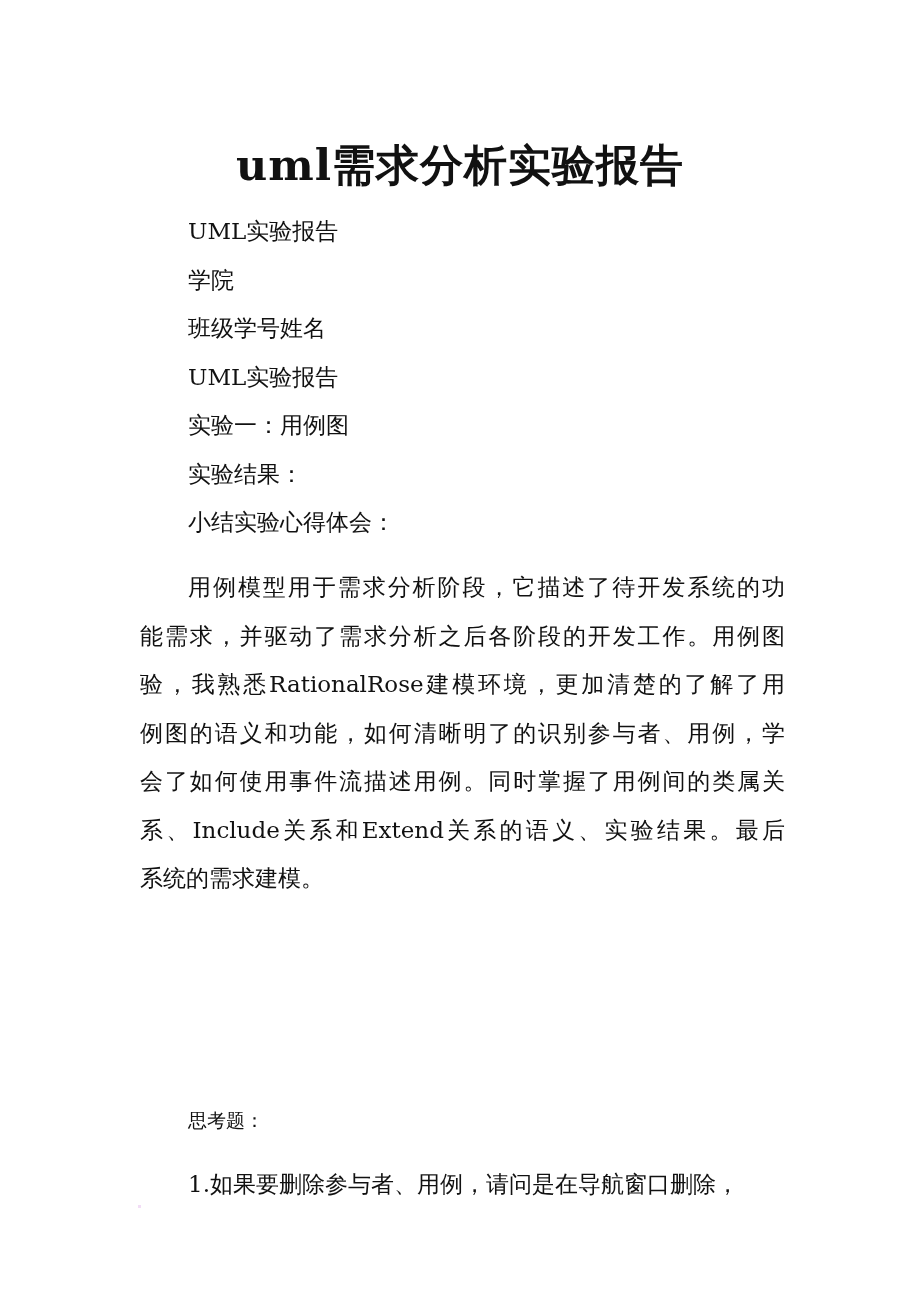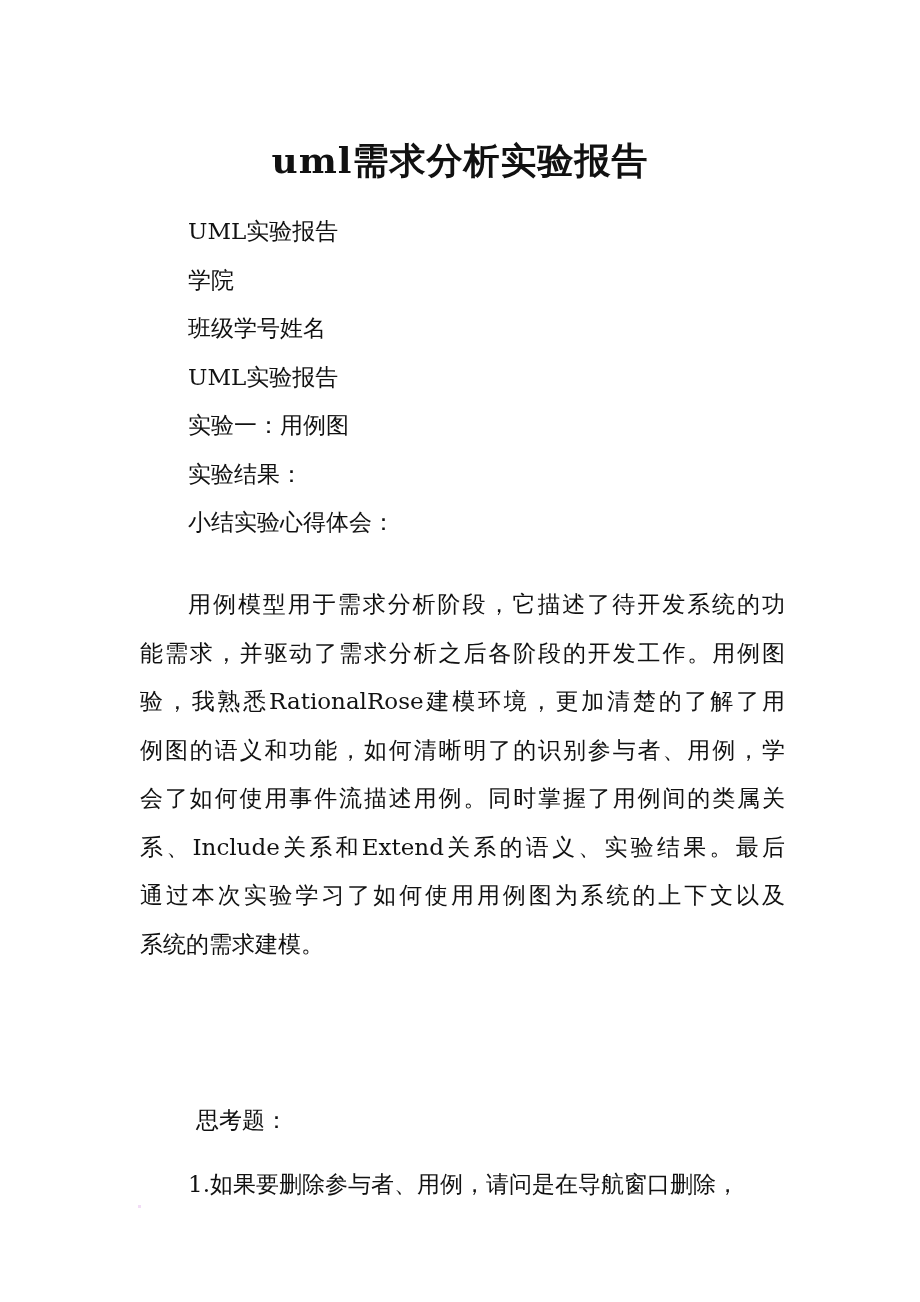--- a/index.html
+++ b/index.html
@@ -14,42 +14,42 @@
       overflow: hidden;
       font-family: "DejaVu Serif", "Liberation Serif", serif;
       color: #111111;
     }
     .page-title {
       position: absolute;
       top: 108px;
       left: 0;
       width: 920px;
       text-align: center;
-      font-size: 36px;
+      font-size: 43px;
       font-weight: bold;
       line-height: 56px;
       letter-spacing: 1px;
     }
     .short-lines {
       position: absolute;
       top: 207px;
       left: 188px;
       margin: 0;
       padding: 0;
       list-style: none;
     }
     .short-lines li {
       font-size: 23px;
       line-height: 48.5px;
       height: 48.5px;
       white-space: nowrap;
     }
     .body-para {
       position: absolute;
-      top: 580px;
+      top: 563px;
       left: 140px;
       width: 645px;
     }
     .body-para .line {
       display: block;
       font-size: 23px;
       line-height: 48.5px;
       height: 48.5px;
       white-space: nowrap;
       text-align: justify;
@@ -57,22 +57,22 @@
     }
     .body-para .line.first {
       padding-left: 48px;
     }
     .body-para .line.last {
       text-align-last: left;
     }
     .think-heading {
       position: absolute;
       top: 1096px;
-      left: 196px;
-      font-size: 23px;
+      left: 188px;
+      font-size: 19px;
       line-height: 48.5px;
     }
     .question-1 {
       position: absolute;
       top: 1160px;
       left: 188px;
       width: 600px;
       font-size: 23px;
       line-height: 48.5px;
       white-space: nowrap;
@@ -102,21 +102,20 @@
   <li>小结实验心得体会：</li>
 </ul>
 
 <div class="body-para">
   <span class="line first">用例模型用于需求分析阶段，它描述了待开发系统的功</span>
   <span class="line">能需求，并驱动了需求分析之后各阶段的开发工作。用例图</span>
   <span class="line">验，我熟悉RationalRose建模环境，更加清楚的了解了用</span>
   <span class="line">例图的语义和功能，如何清晰明了的识别参与者、用例，学</span>
   <span class="line">会了如何使用事件流描述用例。同时掌握了用例间的类属关</span>
   <span class="line">系、Include关系和Extend关系的语义、实验结果。最后</span>
-  <span class="line">通过本次实验学习了如何使用用例图为系统的上下文以及</span>
   <span class="line last">系统的需求建模。</span>
 </div>
 
 <div class="think-heading">思考题：</div>
 
 <div class="question-1">1.如果要删除参与者、用例，请问是在导航窗口删除，</div>
 
 <div class="page-mark"></div>
 
 </body></html>

